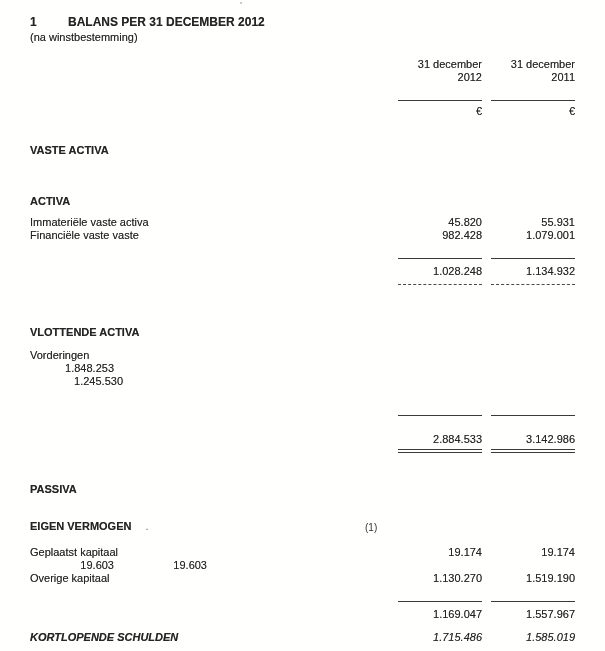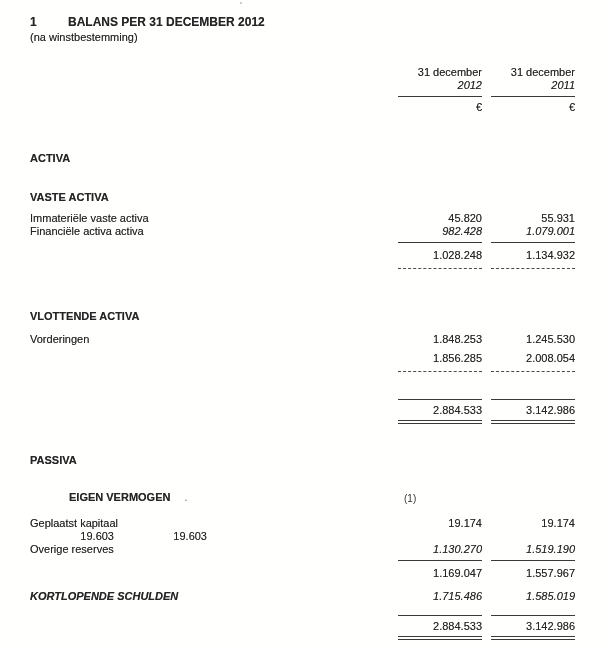--- a/index.html
+++ b/index.html
@@ -15,39 +15,39 @@
     color:#252525;
     text-shadow:0 0 0.45px rgba(40,40,40,.55);
     overflow:hidden;
   }
   .row{display:flex;align-items:flex-start;}
   .lbl{flex:1;}
   .c1{width:84px;text-align:right;white-space:nowrap;}
   .c2{width:84px;margin-left:9px;text-align:right;white-space:nowrap;}
   .bold{font-weight:bold;}
   
-  .u{border-bottom:1.5px solid #3a3a3a;padding-bottom:4px;font-style:italic;}
+  .u{border-bottom:1.5px solid #3a3a3a;padding-bottom:16px;}
   .dash{border-bottom:1.5px dashed #4a4a4a;padding-bottom:6px;}
-  .tot{border-top:1.5px solid #3a3a3a;padding-top:4px;border-bottom:4px double #3a3a3a;padding-bottom:3px;}
+  .tot{border-top:1.5px solid #3a3a3a;padding-top:17px;border-bottom:4px double #3a3a3a;padding-bottom:3px;}
   
   .title-row{display:flex;font-weight:bold;font-size:12px;line-height:15px;}
   .sec-num{width:38px;}
   .subtitle{line-height:14px;}
-  .colheads{margin-top:22px;}
+  .colheads{margin-top:14px;}
   .euro-row{margin-top:4px;}
   
   .m-activa{margin-top:38px;}
   .m-vaste{margin-top:26px;}
   .m-firstrow{margin-top:8px;}
   .m-sub{margin-top:6px;}
   .m-vlottende{margin-top:41px;}
-  .m-rows2{margin-top:10px;}
+  .m-rows2{margin-top:10px;flex-direction:column;}
   .m-grand1{margin-top:27px;}
   .m-passiva{margin-top:30px;}
-  .m-eigen{margin-top:24px;position:relative;margin-left:39px;}
+  .m-eigen{margin-top:24px;position:relative;}
   .m-gk{margin-top:13px;}
   .m-kort{margin-top:10px;font-style:italic;}
   .m-grand2{margin-top:12px;}
   .note-ref{position:absolute;left:335px;top:1px;font-size:10px;font-weight:normal;text-shadow:none;color:#333;}
   .trail-dot{opacity:.55;font-weight:normal;margin-left:14px;}
   .speck{position:absolute;left:240px;top:2px;width:2px;height:2px;background:#bbb;border-radius:50%;}
 </style>
 </head>
 <body>
 
@@ -71,51 +71,46 @@
       <span class="c1 u">2012</span>
       <span class="c2 u">2011</span>
     </div>
     <div class="row euro-row">
       <span class="lbl"></span>
       <span class="c1">€</span>
       <span class="c2">€</span>
     </div>
   </div>
 
+  <div class="bold m-vaste">VASTE ACTIVA</div>
+
   <div class="bold m-activa">ACTIVA</div>
-
-  <div class="bold m-vaste">VASTE ACTIVA</div>
 
   <div class="row m-firstrow">
     <span class="lbl">Immateriële vaste activa</span>
     <span class="c1">45.820</span>
     <span class="c2">55.931</span>
   </div>
   <div class="row">
-    <span class="lbl">Financiële activa activa</span>
+    <span class="lbl">Financiële vaste vaste</span>
     <span class="c1 u">982.428</span>
     <span class="c2 u">1.079.001</span>
   </div>
   <div class="row m-sub">
     <span class="lbl"></span>
     <span class="c1 dash">1.028.248</span>
     <span class="c2 dash">1.134.932</span>
   </div>
 
   <div class="bold m-vlottende">VLOTTENDE ACTIVA</div>
 
   <div class="row m-rows2">
     <span class="lbl">Vorderingen</span>
     <span class="c1">1.848.253</span>
     <span class="c2">1.245.530</span>
-  </div>
-  <div class="row m-sub">
-    <span class="lbl"></span>
-    <span class="c1 dash">1.856.285</span>
-    <span class="c2 dash">2.008.054</span>
   </div>
 
   <div class="row m-grand1">
     <span class="lbl"></span>
     <span class="c1 tot">2.884.533</span>
     <span class="c2 tot">3.142.986</span>
   </div>
 
   <div class="bold m-passiva">PASSIVA</div>
 
@@ -127,21 +122,21 @@
   <div class="row m-gk">
     <span class="lbl">Geplaatst kapitaal</span>
     <span class="c1">19.174</span>
     <span class="c2">19.174</span>
   </div>
   <div class="row">
     <span class="c1">19.603</span>
     <span class="c2">19.603</span>
   </div>
   <div class="row">
-    <span class="lbl">Overige reserves</span>
+    <span class="lbl">Overige kapitaal</span>
     <span class="c1 u">1.130.270</span>
     <span class="c2 u">1.519.190</span>
   </div>
   <div class="row m-sub">
     <span class="lbl"></span>
     <span class="c1">1.169.047</span>
     <span class="c2">1.557.967</span>
   </div>
 
   <div class="row m-kort">

